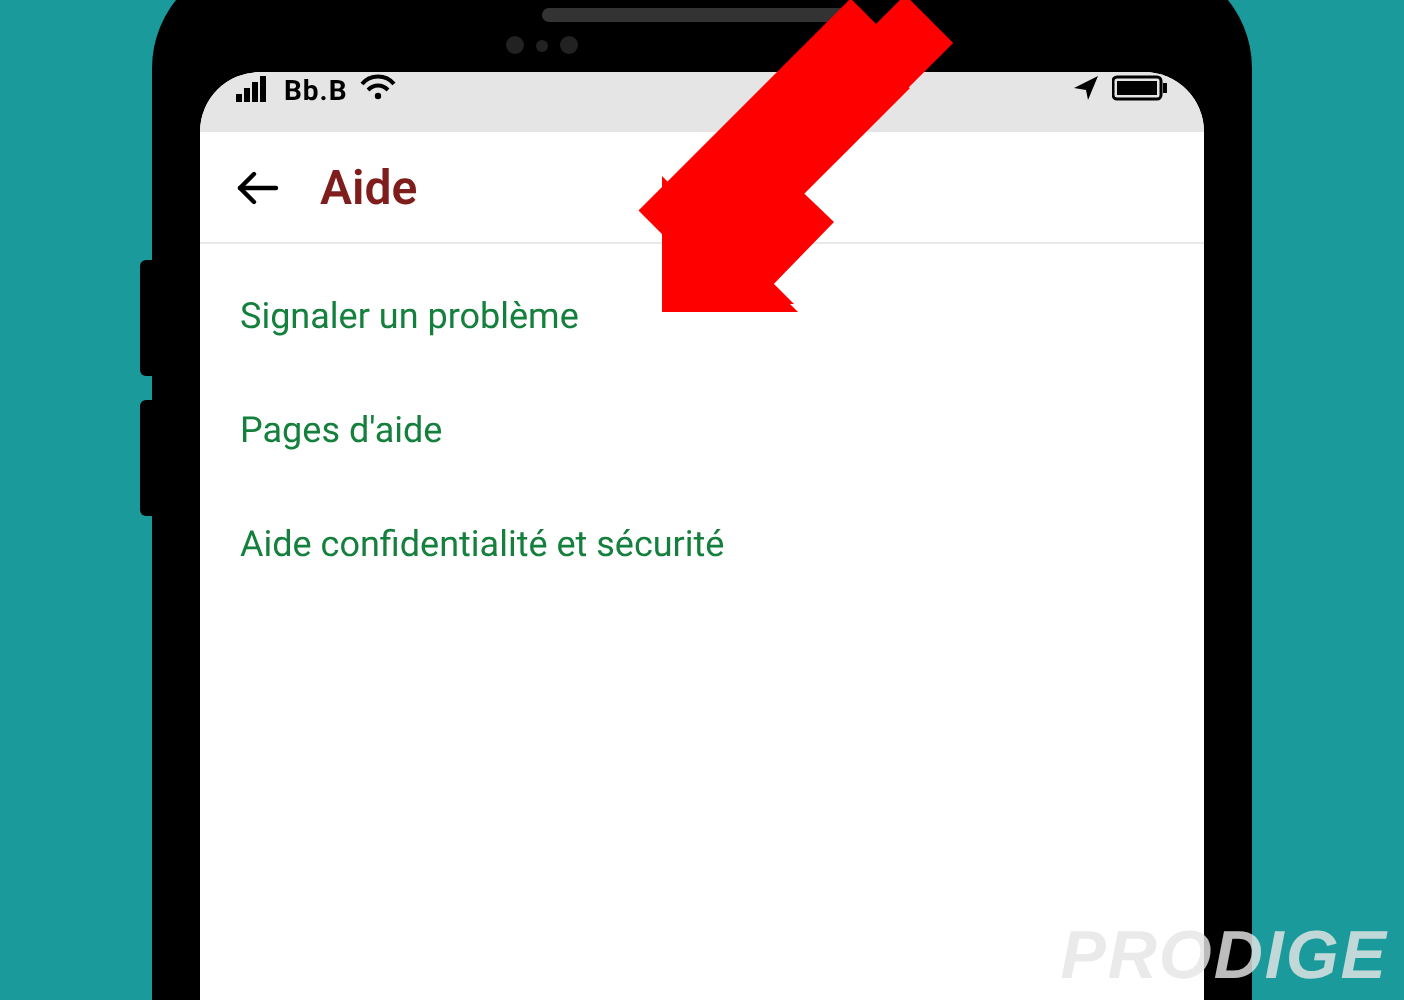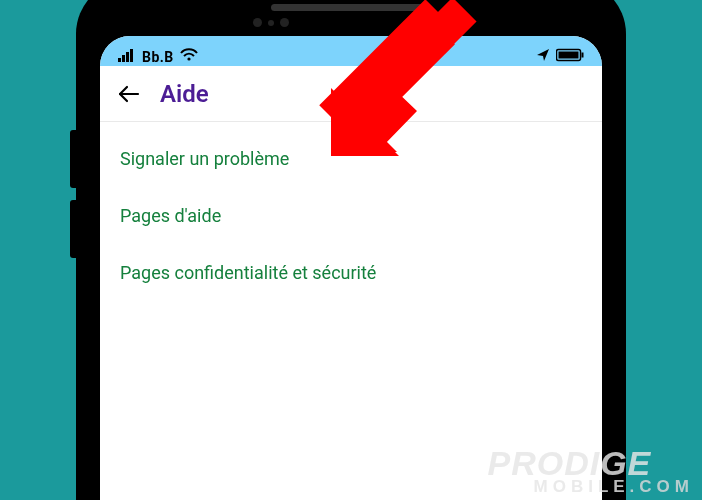--- a/index.html
+++ b/index.html
@@ -69,42 +69,42 @@
     top: 44px;
     bottom: 12px;
     background: #fff;
     border-radius: 30px 30px 18px 18px;
     overflow: hidden;
     display: flex;
     flex-direction: column;
   }
   .statusbar {
     height: 30px;
-    background: #7dd3fc;
-    display: flex;
-    align-items: flex-end;
+    background: #e5e5e5;
+    display: flex;
+    align-items: flex-start;
     justify-content: space-between;
     padding: 0 18px;
     color: #000;
     gap: 24px;
   }
   .statusbar .left, .statusbar .right { display: flex; align-items: center; gap: 6px; }
   .carrier { font-weight: 700; font-size: 14px; letter-spacing: .5px; }
   .appbar {
     height: 56px;
     display: flex;
     align-items: center;
     gap: 18px;
     padding: 0 16px;
     border-bottom: 1px solid #e9e9e9;
   }
   .appbar-title {
     font-size: 24px;
     font-weight: 600;
-    color: #4c1d95;
+    color: #7f1d1d;
   }
   .back-icon { width: 26px; height: 26px; }
   .list {
     flex: 1;
     padding: 8px 0;
   }
   .list-item {
     padding: 18px 20px 18px 20px;
     font-size: 18px;
     color: #15803d;
@@ -215,21 +215,21 @@
       </div>
 
       <div class="list">
         <div class="list-item">
           <span>Signaler un problème</span>
         </div>
         <div class="list-item">
           <span>Pages d'aide</span>
         </div>
         <div class="list-item">
-          <span>Pages confidentialité et sécurité</span>
+          <span>Aide confidentialité et sécurité</span>
         </div>
       </div>
 
     </div>
   </div>
 </div>
 
 <svg class="red-arrow" viewBox="0 0 170 170">
   <g fill="#ff0000">
     <polygon points="14,150 66,150 100,115 77,93 43,127"></polygon>
@@ -247,16 +247,13 @@
 
 <svg class="red-arrow" viewBox="0 0 170 170" style="left:317px;top:-4px">
   <g fill="#ff0000">
     <rect x="74" y="-10" width="34" height="160" transform="rotate(45 91 70)"></rect>
     <polygon points="14,160 14,92 82,160"></polygon>
   </g>
 </svg>
 
 <div class="watermark">
   <div class="l1">PRODIGE</div>
-  <div class="l2">
-    <span>MOBILE</span><span class="dot">.COM</span>
-  </div>
 </div>
 
 </body></html>

